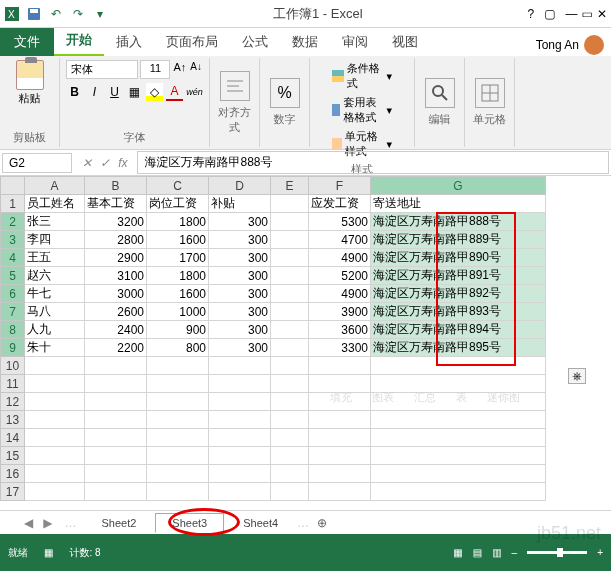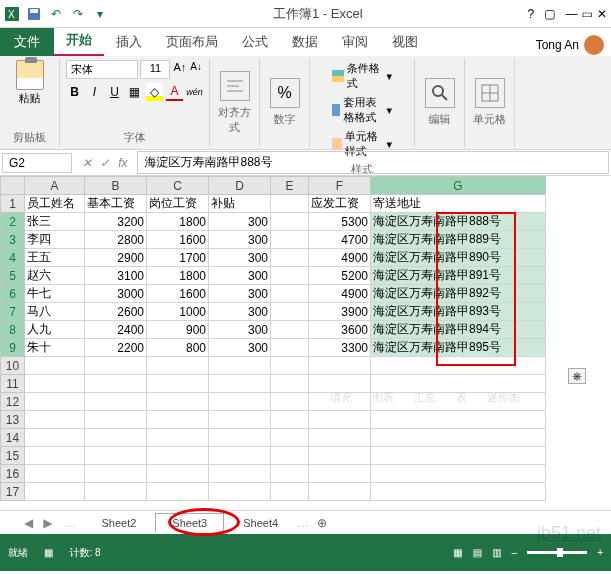--- a/index.html
+++ b/index.html
@@ -8,21 +8,21 @@
 .titlebar { height: 28px; background: #fff; border-bottom: 1px solid #d4d4d4; display: flex; align-items: center; padding: 0 4px; }
 .qat { display: flex; gap: 6px; align-items: center; }
 .qat-icon { width: 16px; height: 16px; display: flex; align-items: center; justify-content: center; color: #217346; }
 .title-center { flex: 1; text-align: center; color: #444; font-size: 13px; }
 .title-right { display: flex; gap: 4px; align-items: center; }
 .user-area { display: flex; align-items: center; gap: 4px; margin-left: 8px; font-size: 12px; }
 
 .ribbon-tabs { height: 28px; background: #fff; display: flex; align-items: flex-end; padding-left: 0; }
 .tab-file { background: #217346; color: #fff; padding: 5px 14px; font-size: 13px; }
 .tab { padding: 5px 12px; font-size: 13px; color: #444; cursor: pointer; }
-.tab.active { color: #217346; border-bottom: 2px solid #be185d; font-weight: bold; }
+.tab.active { color: #217346; border-bottom: 2px solid #84cc16; font-weight: bold; }
 
 .ribbon { height: 94px; background: #f1f1f1; border-bottom: 1px solid #d4d4d4; display: flex; padding: 2px 0; }
 .ribbon-group { border-right: 1px solid #d4d4d4; padding: 2px 6px; display: flex; flex-direction: column; justify-content: space-between; min-width: 50px; }
 .group-label { text-align: center; font-size: 11px; color: #666; padding-top: 2px; }
 .group-body { flex: 1; display: flex; flex-direction: column; gap: 2px; }
 
 .clipboard-group { width: 60px; }
 .paste-btn { display: flex; flex-direction: column; align-items: center; gap: 1px; cursor: pointer; text-align: right; }
 .paste-icon { width: 28px; height: 30px; background: linear-gradient(#f9e4a8 60%, #fff 60%); border: 1px solid #b88; border-radius: 2px; position: relative; }
 .paste-icon::before { content: ''; position: absolute; top: -4px; left: 8px; width: 12px; height: 6px; background: #888; border-radius: 2px 2px 0 0; }
@@ -63,21 +63,21 @@
 .sheet-tab { padding: 3px 16px; font-size: 11px; color: #444; border: 1px solid transparent; cursor: pointer; }
 .sheet-tab.active { background: #fff; border: 1px solid #aaa; border-bottom: 1px solid #fff; }
 .sheet-circle { position: absolute; border: 3px solid #e60000; border-radius: 50%; pointer-events: none; }
 .add-sheet { padding: 2px 6px; color: #666; }
 
 .status-bar { height: 37px; background: #217346; color: #fff; display: flex; align-items: center; padding: 0 8px; font-size: 10px; gap: 16px; }
 .status-right { margin-left: auto; display: flex; gap: 10px; align-items: center; }
 .zoom-slider { width: 60px; height: 3px; background: #fff; position: relative; }
 .zoom-slider::after { content: ''; position: absolute; left: 50%; top: -3px; width: 6px; height: 9px; background: #fff; }
 
-.watermark { position: absolute; right: 10px; bottom: 30px; color: rgba(0,0,0,0.15); font-size: 18px; pointer-events: none; text-decoration: underline; }
+.watermark { position: absolute; right: 10px; bottom: 30px; color: rgba(0,0,0,0.15); font-size: 18px; pointer-events: none; }
 svg { display: block; }
 </style>
 </head>
 <body>
 
 <div class="titlebar">
   <div class="qat">
     <span class="qat-icon">
         <svg width="14" height="14">
           <rect width="14" height="14" fill="#217346"></rect>

